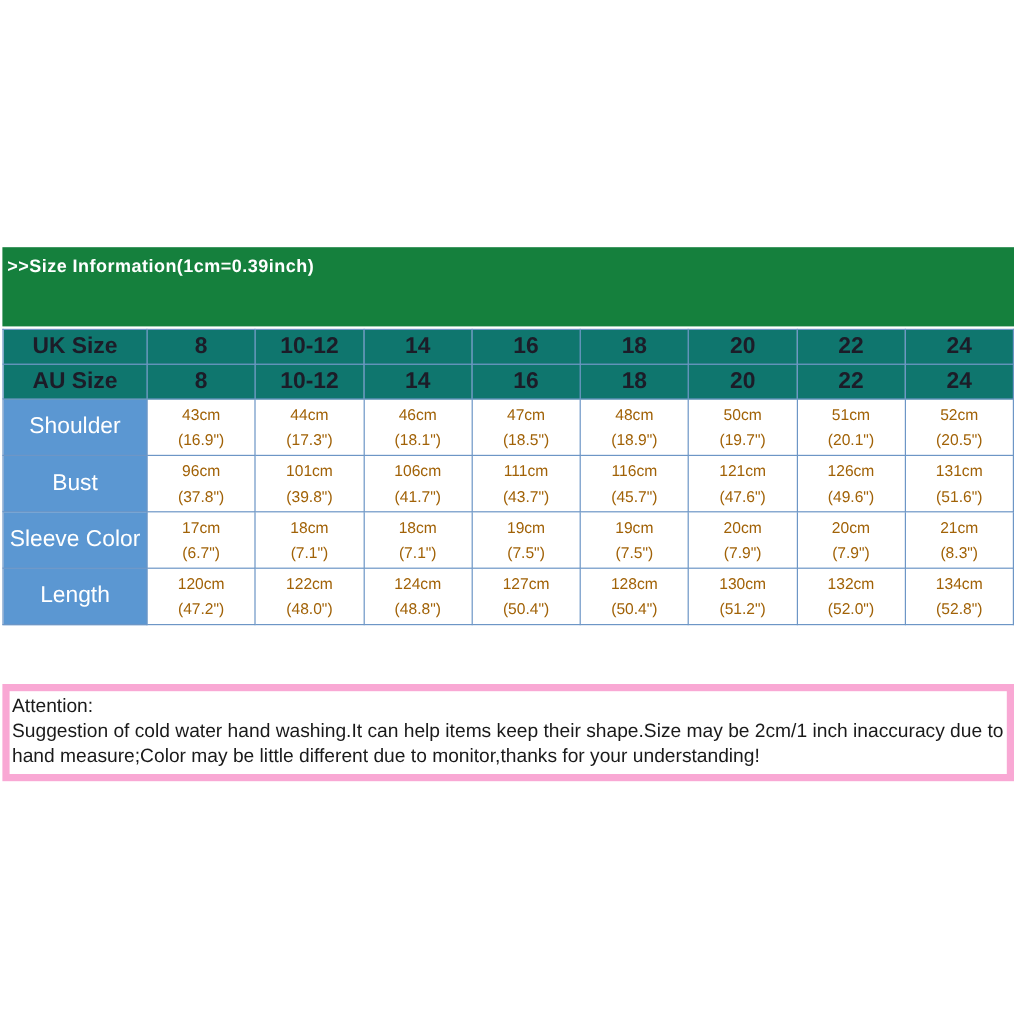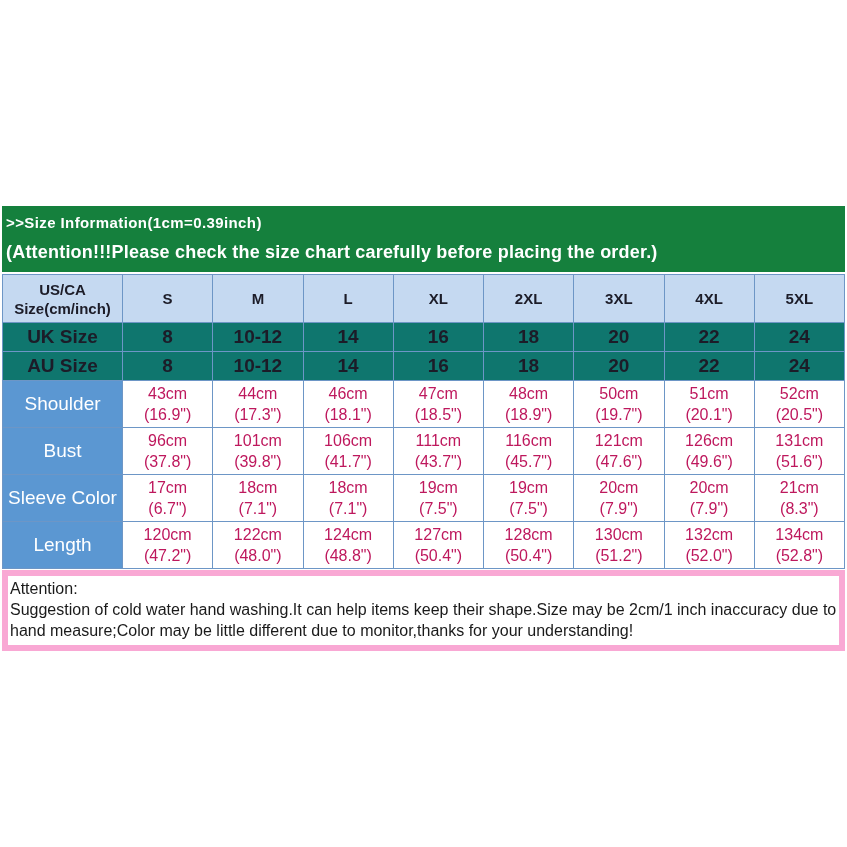--- a/index.html
+++ b/index.html
@@ -61,72 +61,57 @@
     margin-top: 16px;
   }
   .measure-label-cell {
     background: #5b97d2;
     color: #ffffff;
     font-size: 19px;
     font-weight: normal;
   }
   .measure-value-cell {
     background: #ffffff;
-    color: #be185d;
-    font-size: 16px;
+    color: #a16207;
+    font-size: 13px;
     font-weight: normal;
   }
   .cm-line, .inch-line { line-height: 21px; }
   .attention {
     position: absolute;
     left: 2px; top: 570px;
     width: 843px;
     border: 6px solid #f9a8d4;
     background: #ffffff;
     color: #1a1a1a;
     font-size: 16px;
     line-height: 21px;
     padding: 2px 2px 4px 2px;
   }
 </style>
 </head>
 <body>
 
 <div class="banner">
   <div class="banner-line1">&gt;&gt;Size Information(1cm=0.39inch)</div>
-  <div class="banner-line2">(Attention!!!Please check the size chart carefully before placing the order.)</div>
 </div>
 
 <table class="size-table">
   <colgroup>
     <col style="width:120px">
     <col>
       <col>
       <col>
       <col>
       <col>
       <col>
       <col>
       <col>
   </colgroup>
   <tbody>
-      <tr class="header-row">
-        <td class="corner-cell">
-          <div class="corner-line">US/CA</div>
-          <div class="corner-line">Size(cm/inch)</div>
-        </td>
-        <td class="size-col-header">S</td>
-        <td class="size-col-header">M</td>
-        <td class="size-col-header">L</td>
-        <td class="size-col-header">XL</td>
-        <td class="size-col-header">2XL</td>
-        <td class="size-col-header">3XL</td>
-        <td class="size-col-header">4XL</td>
-        <td class="size-col-header">5XL</td>
-      </tr>
       <tr class="size-row">
         <td class="size-label-cell">UK Size</td>
         <td class="size-value-cell">8</td>
         <td class="size-value-cell">10-12</td>
         <td class="size-value-cell">14</td>
         <td class="size-value-cell">16</td>
         <td class="size-value-cell">18</td>
         <td class="size-value-cell">20</td>
         <td class="size-value-cell">22</td>
         <td class="size-value-cell">24</td>

